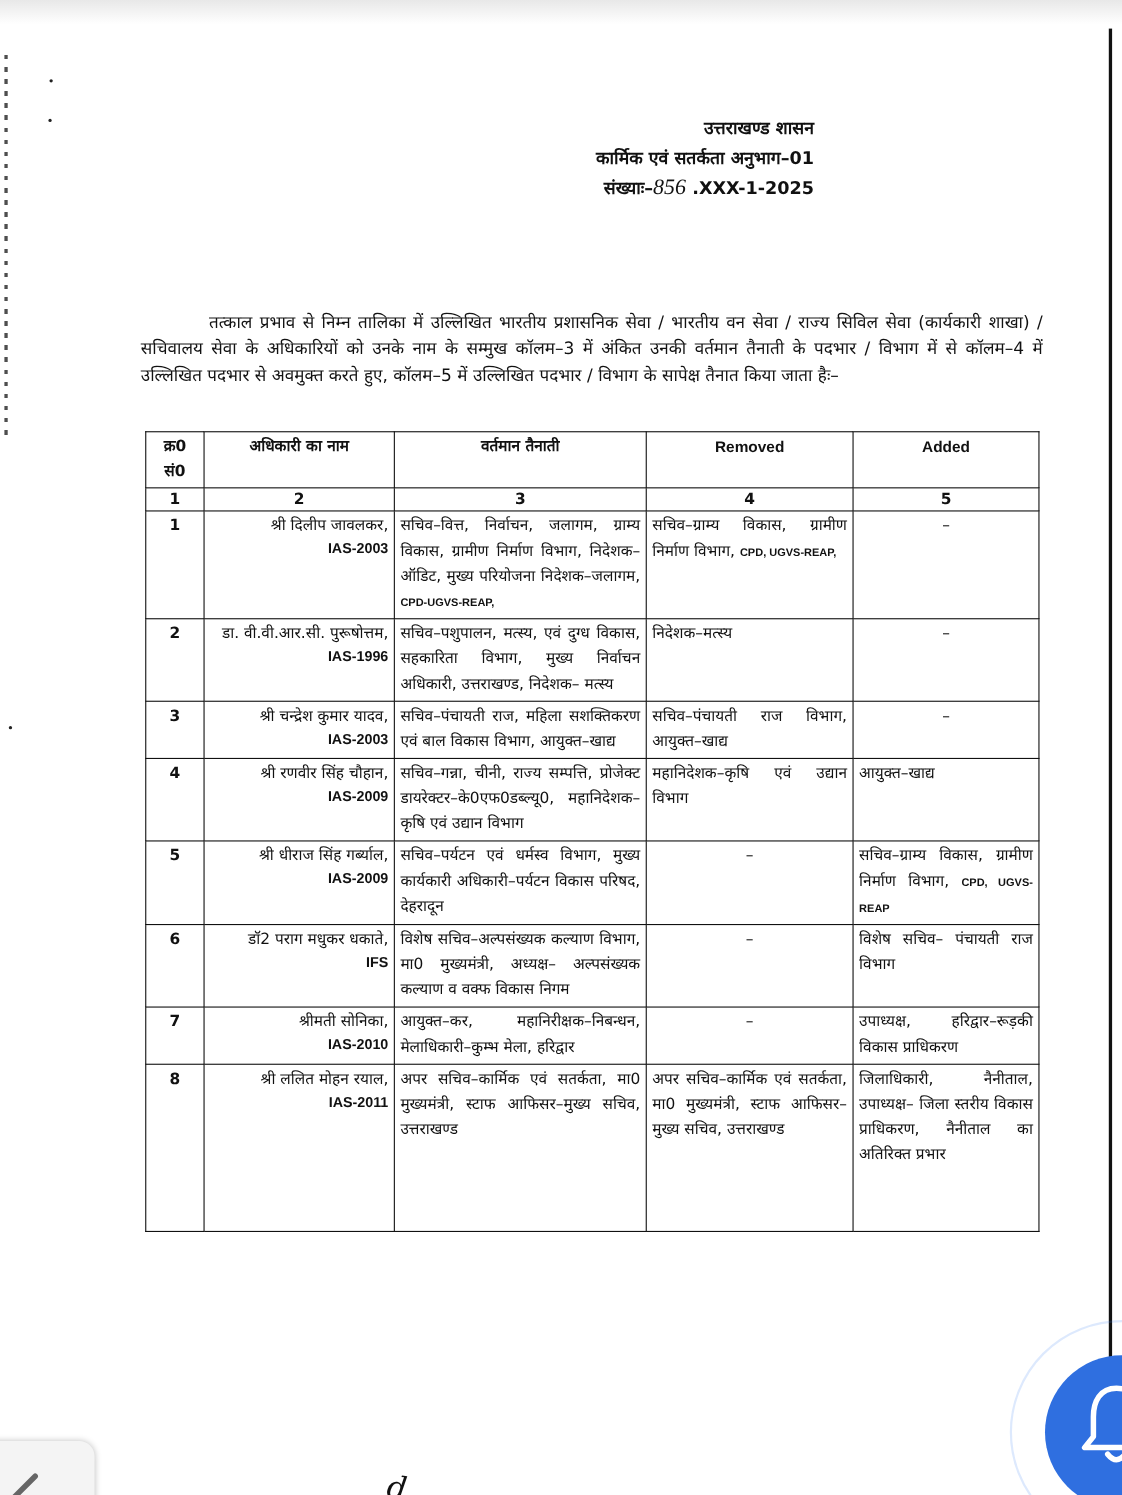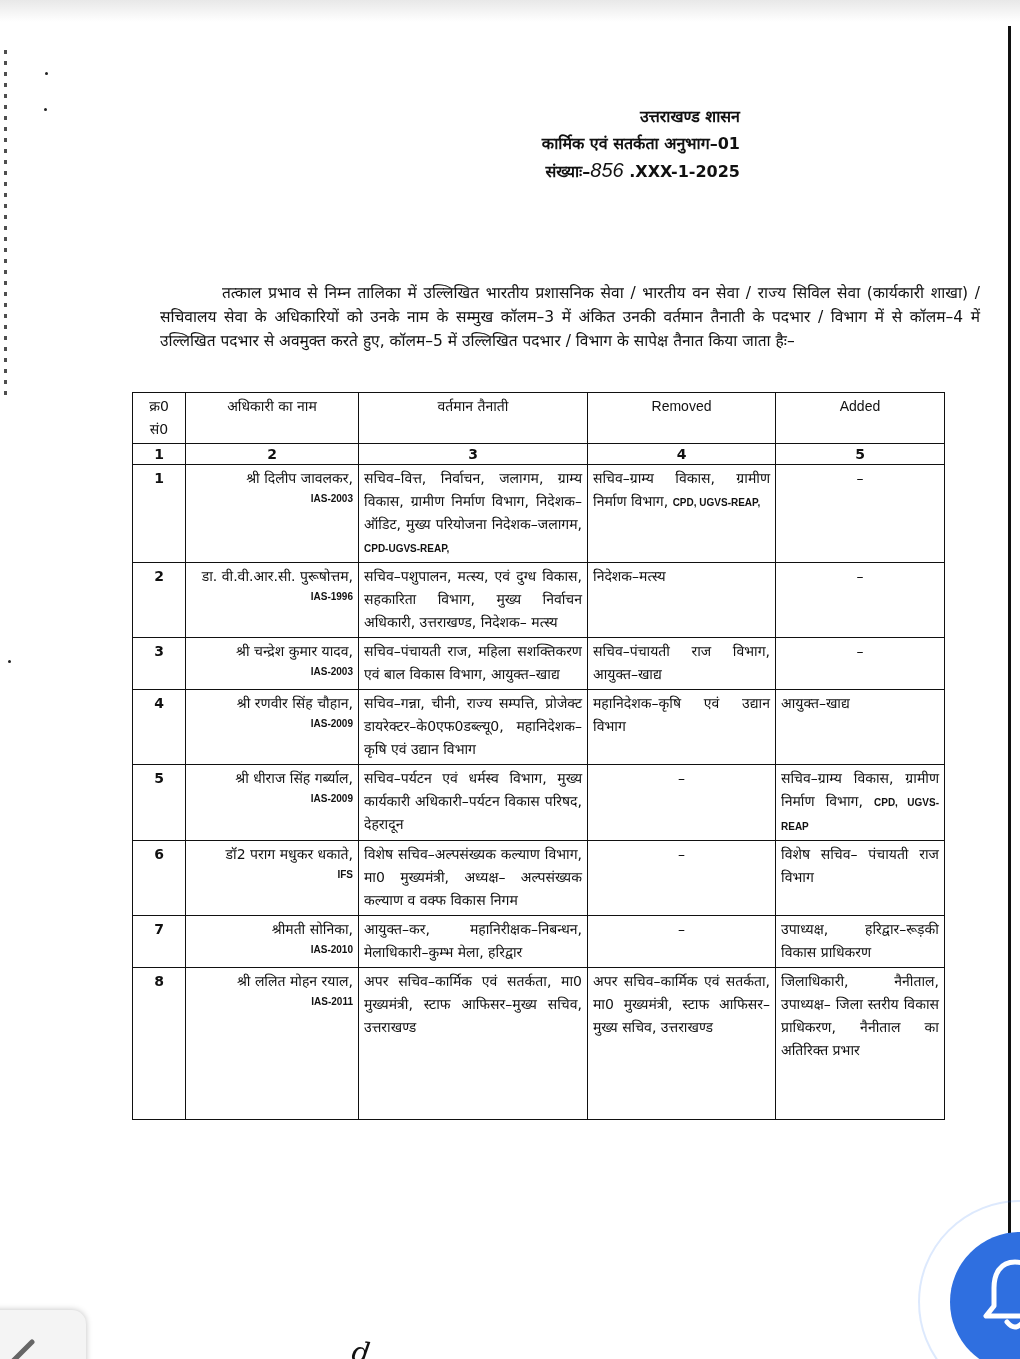--- a/index.html
+++ b/index.html
@@ -22,44 +22,43 @@
     background: repeating-linear-gradient(#222 0 4px, transparent 4px 11px);
     opacity: 0.8;
   }
   .speck { position: absolute; width: 3px; height: 3px; background: #222; border-radius: 50%; }
 
   .header-block {
     position: absolute; left: 340px; top: 104px; width: 400px;
     text-align: right; font-weight: bold; font-size: 16px; line-height: 26.5px;
   }
   .header-block div { white-space: nowrap; }
-  .hw { font-family: Liberation Sans, sans-serif; font-style: italic; font-weight: normal; font-size: 20px; }
+  .hw { font-family: Liberation Serif, serif; font-style: italic; font-weight: normal; font-size: 20px; }
   .subject { text-decoration: underline; margin-top: 6px; }
 
   .intro {
     position: absolute; left: 128px; top: 265px; width: 820px;
     font-size: 15.5px; line-height: 24px; text-align: justify;
     text-indent: 62px;
-    margin-left: 32px;
   }
 
   table.orders {
     position: absolute; left: 132px; top: 392px; width: 812px;
     border-collapse: collapse; table-layout: fixed;
     font-size: 14px; line-height: 23px;
   }
   table.orders td, table.orders th {
     border: 1.6px solid #111; vertical-align: top; padding: 2px 5px;
   }
-  table.orders th { font-weight: normal; height: 46px; font-size: 14px; margin-left: 20px; }
+  table.orders th { font-weight: bold; height: 46px; font-size: 14px; margin-left: 20px; }
   th.latin { font-family: "Liberation Sans", sans-serif; }
   td.num { text-align: center; font-weight: bold; padding: 2px 2px; }
   tr.colnums td { text-align: center; font-weight: bold; height: 18px; padding: 0 2px; line-height: 20px; }
   td.name { text-align: right; }
-  td.name .svc { display: block; font-size: 10px; font-weight: bold; font-family: "Liberation Sans", sans-serif; line-height: 18px; }
+  td.name .svc { display: block; font-size: 13px; font-weight: bold; font-family: "Liberation Sans", sans-serif; line-height: 18px; }
   td.jus { text-align: justify; }
   td.ctr { text-align: center; }
   .small { font-size: 10px; font-weight: bold; font-family: "Liberation Sans", sans-serif; }
 
   .sig {
     position: absolute; left: 352px; top: 1336px; font-family: "DejaVu Serif", serif;
     font-style: italic; font-size: 28px; transform: rotate(8deg);
   }
 
   .edit-fab {

